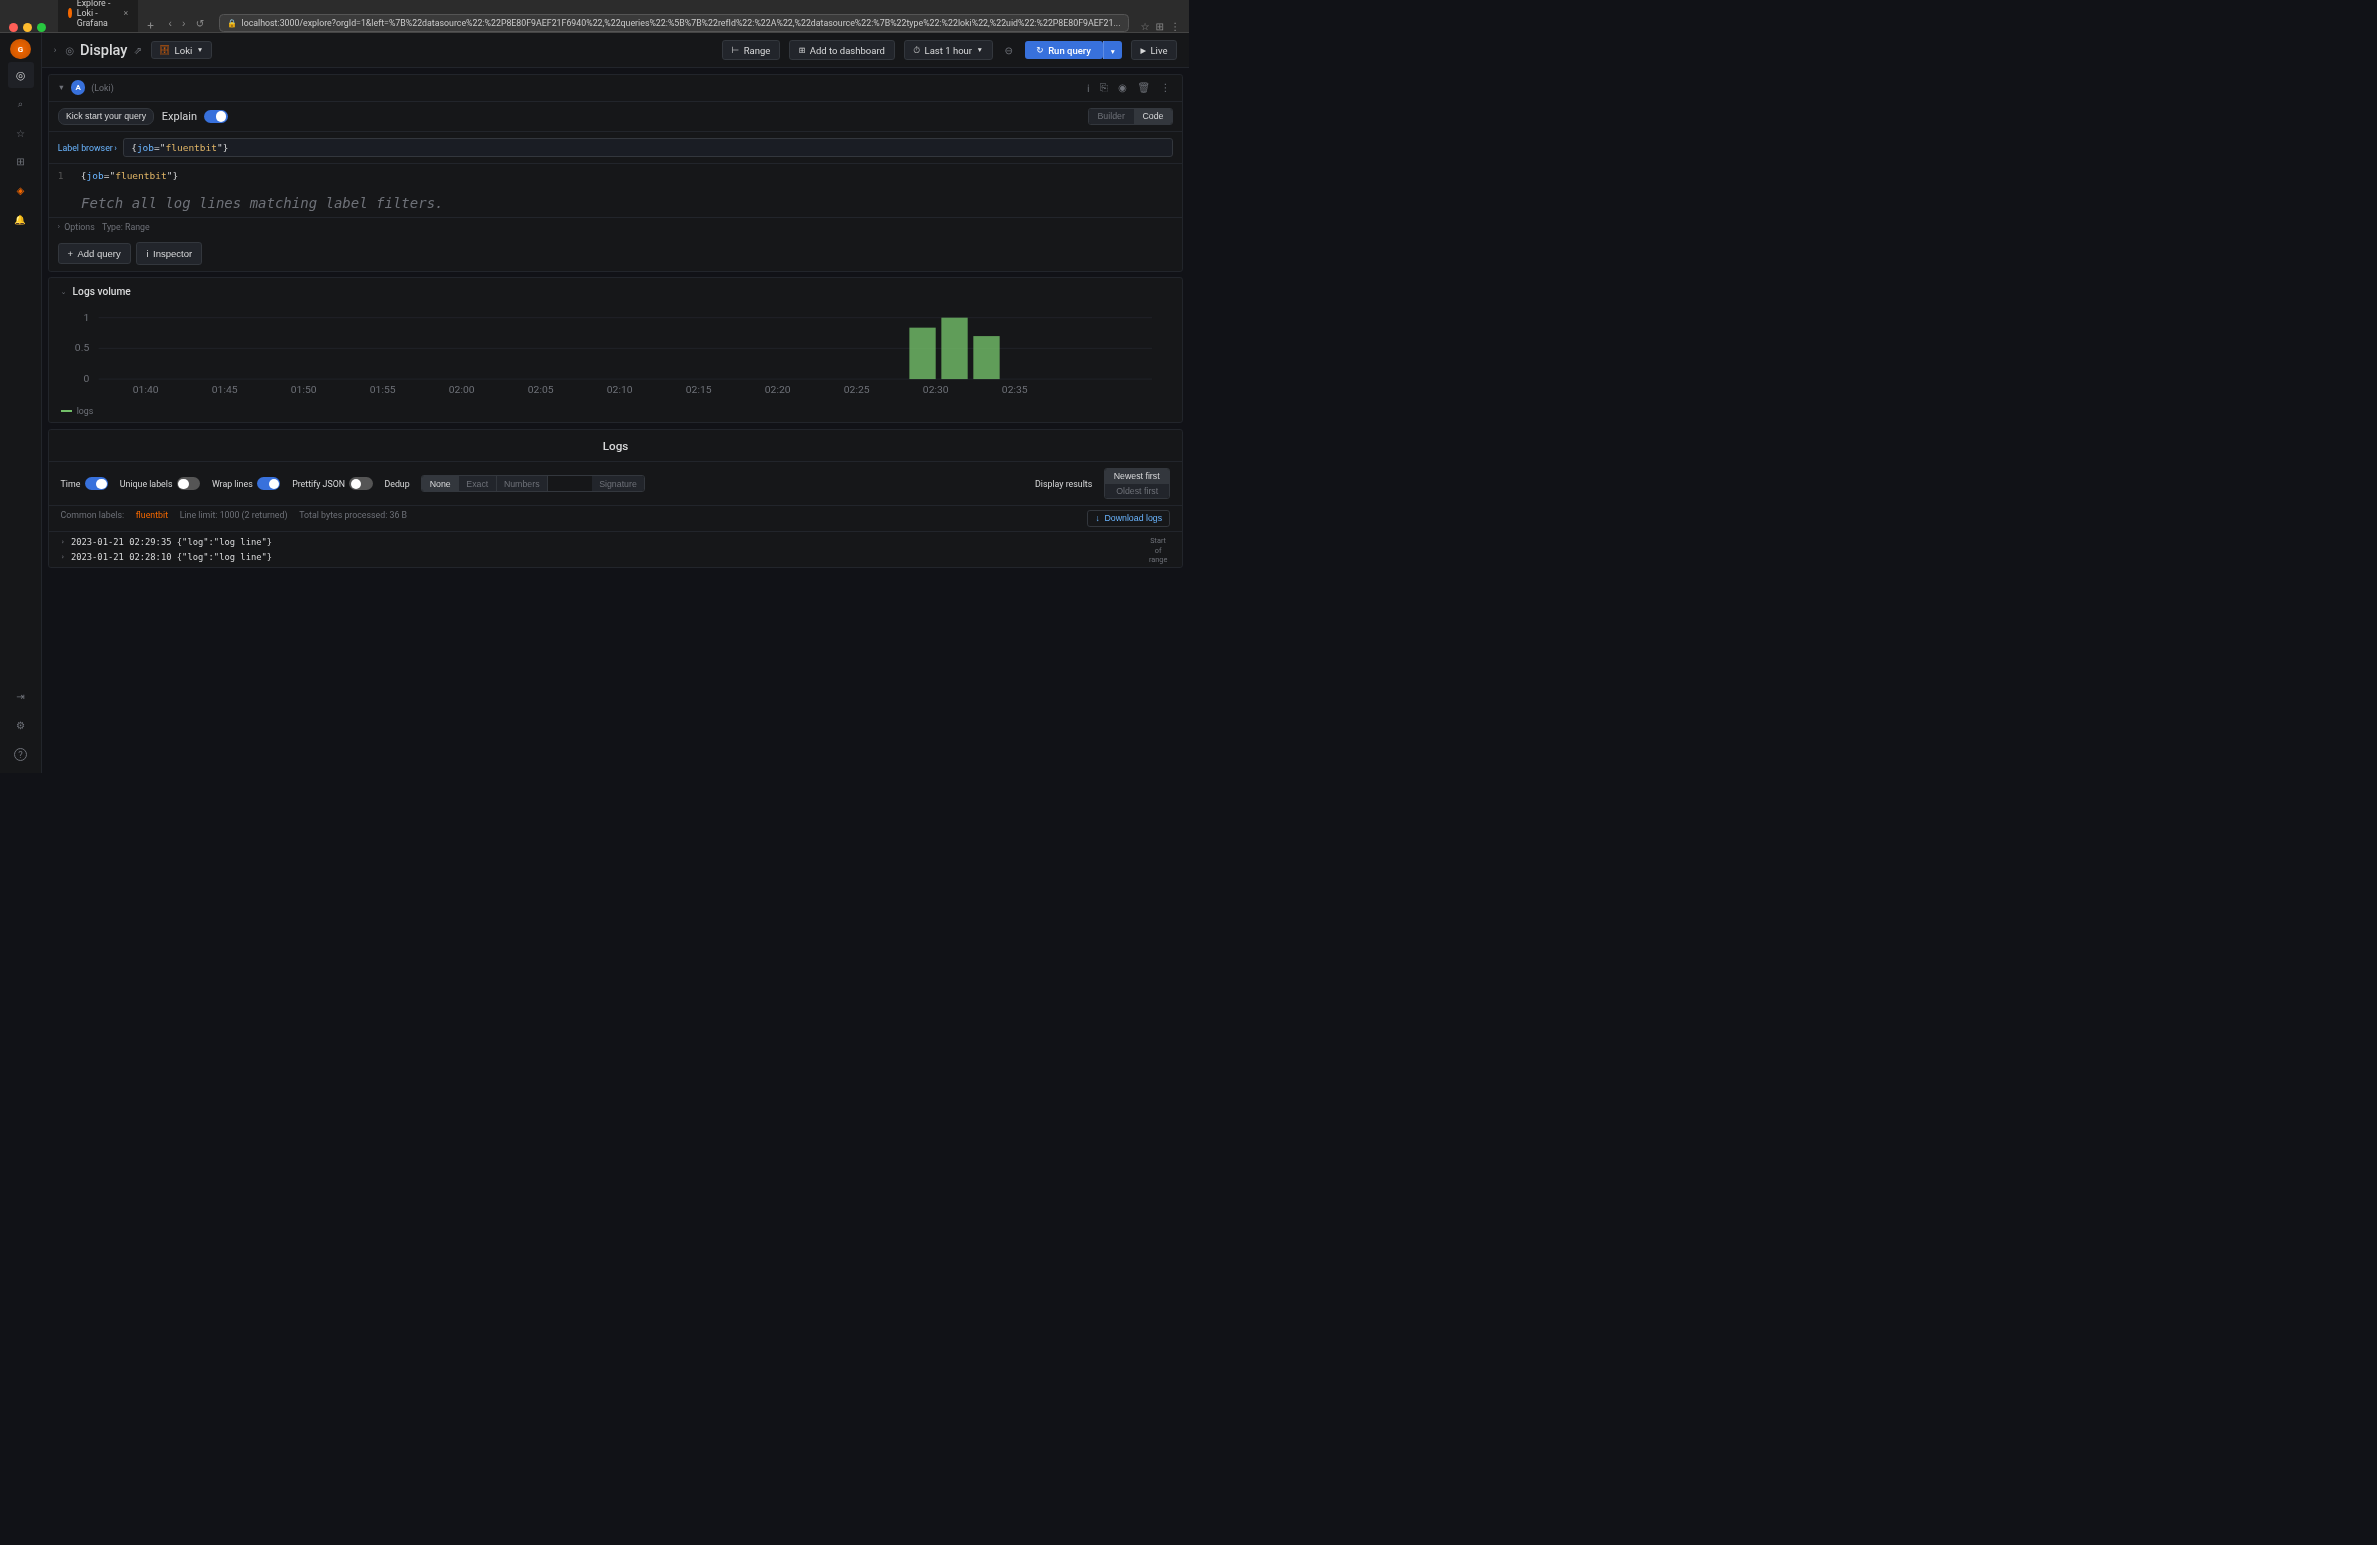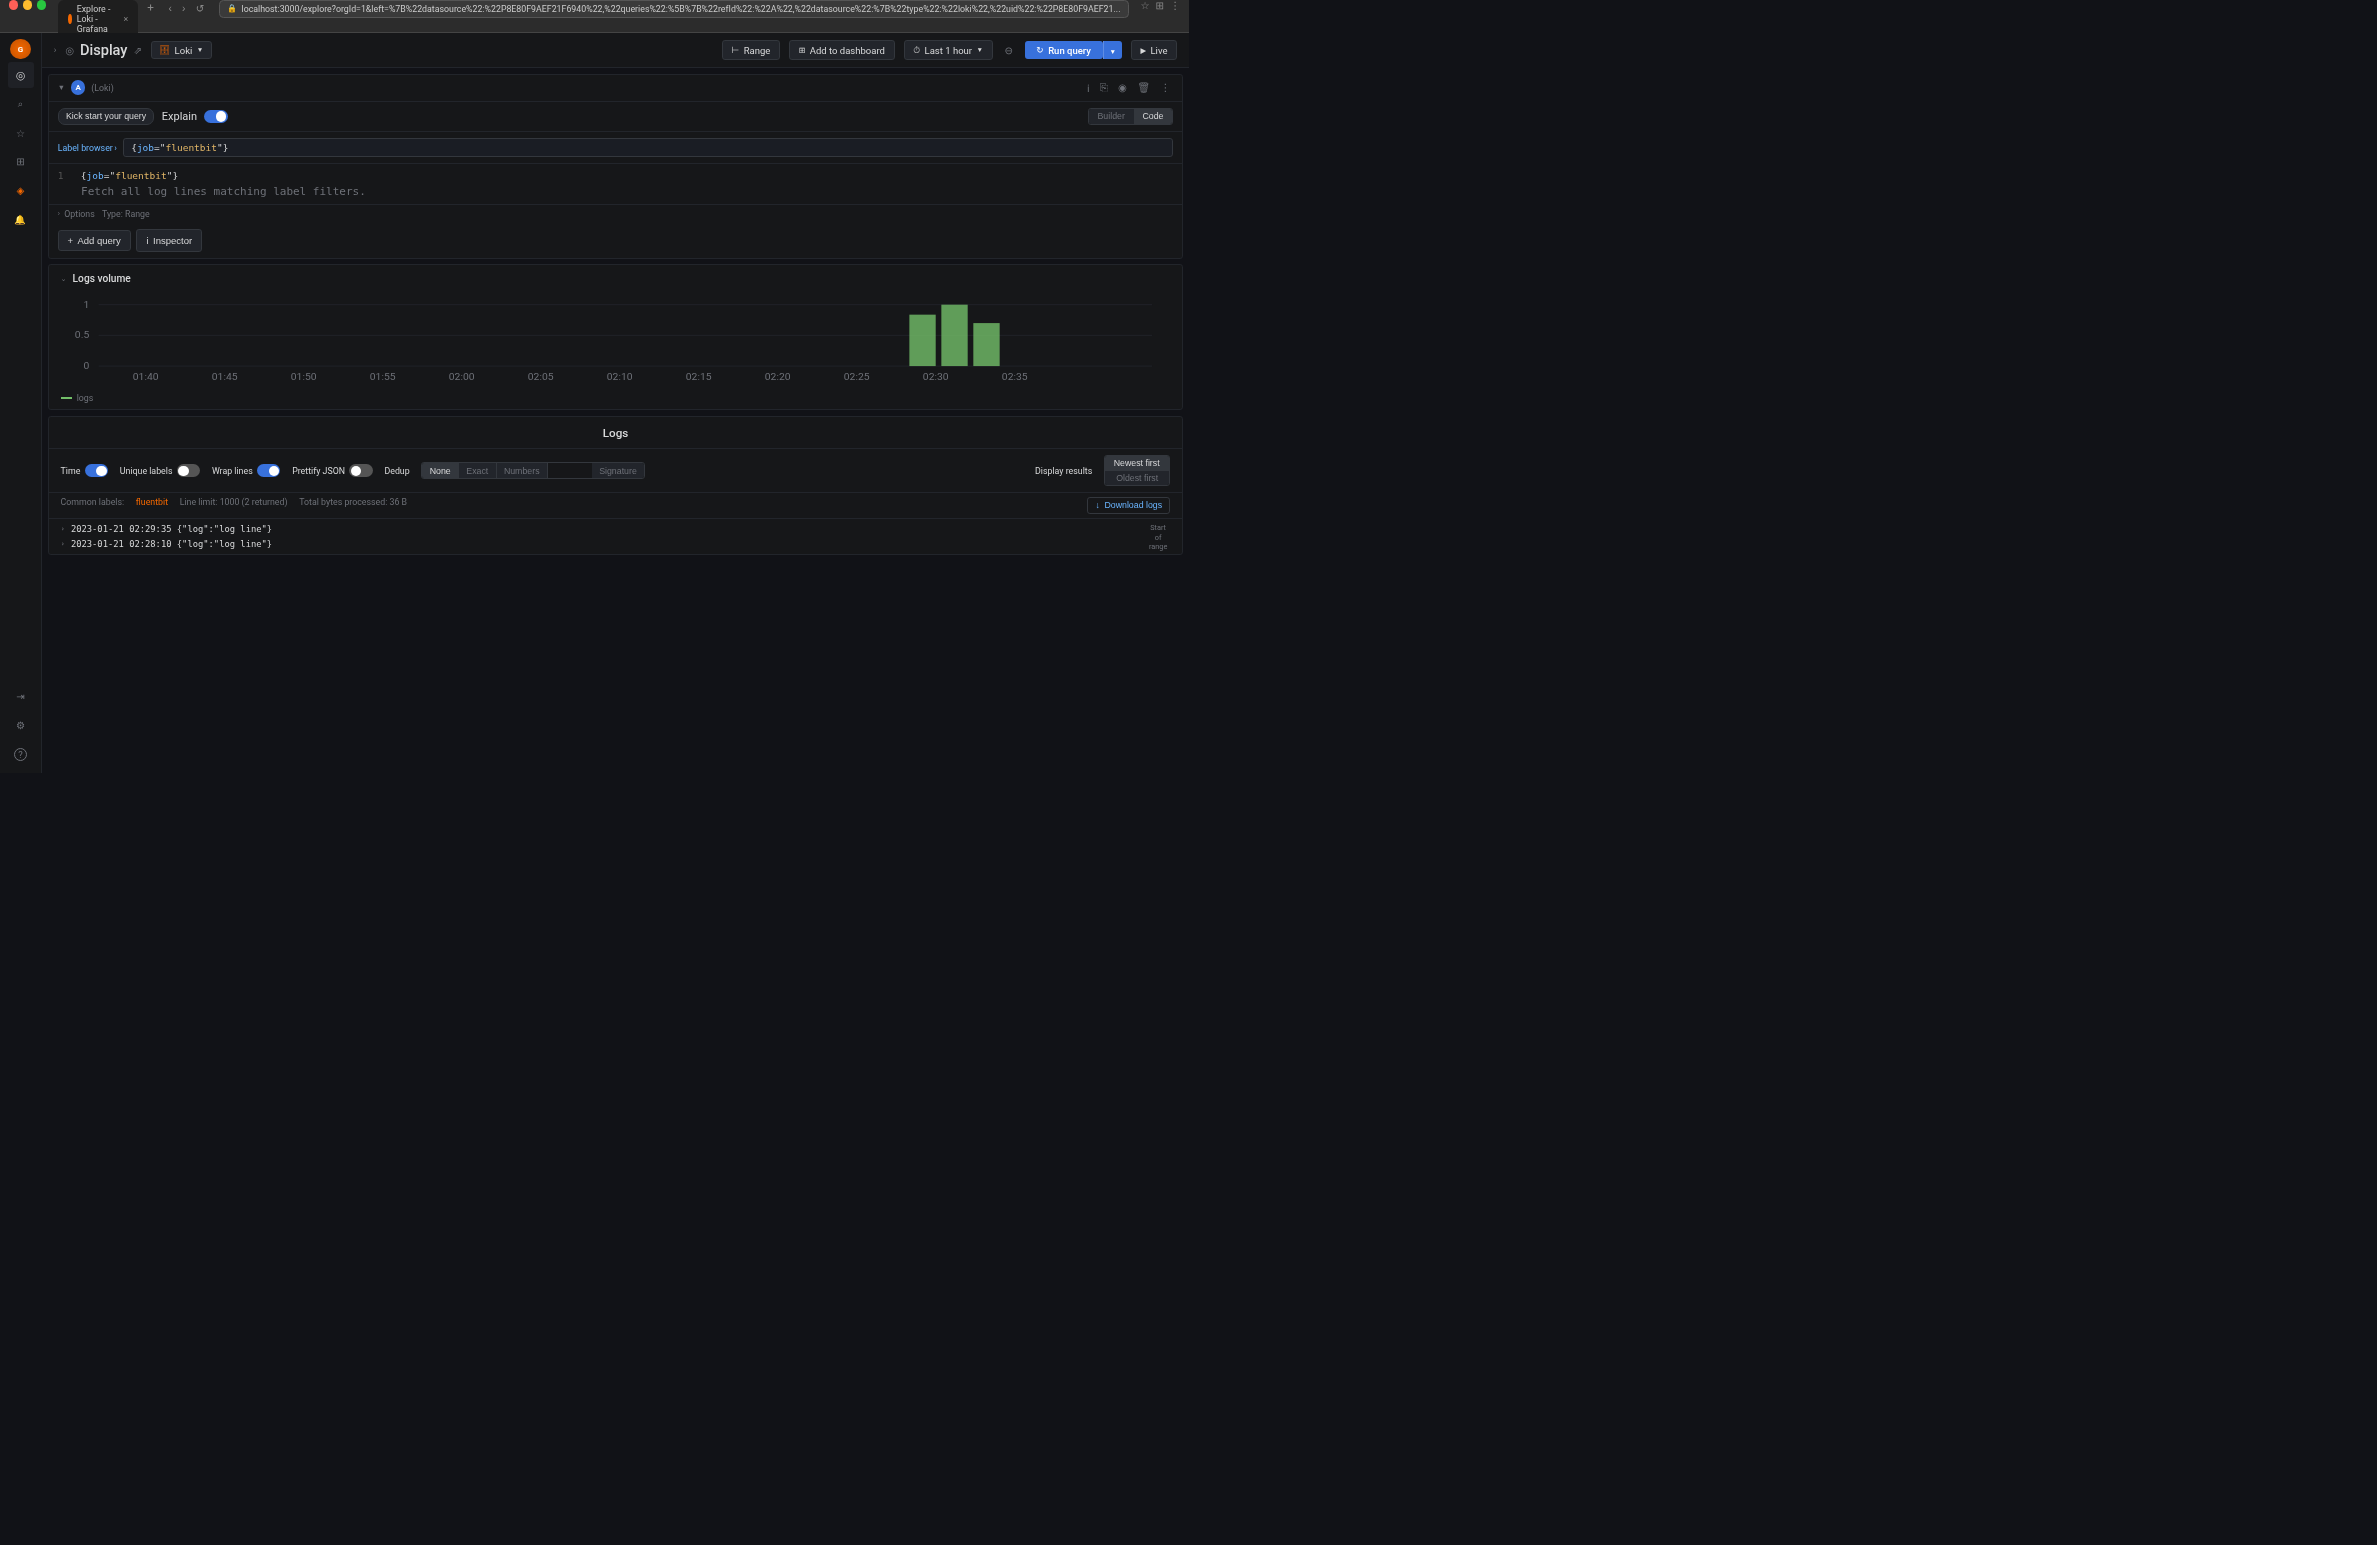--- a/index.html
+++ b/index.html
@@ -11,21 +11,21 @@
       width: 1189px;
       height: 773px;
       overflow: hidden;
     }
 
     
     .browser-chrome {
       background: #2c2c2c;
       height: 33px;
       display: flex;
-      align-items: flex-start;
+      align-items: flex-end;
       padding: 0 8.8px;
       gap: 5.9px;
       border-bottom: 0.7px solid #444;
     }
     .traffic-lights { display: flex; gap: 4.4px; align-items: center; }
     .tl { width: 9.5px; height: 9.5px; border-radius: 50%; }
     .tl-red { background: #ff5f57; }
     .tl-yellow { background: #febc2e; }
     .tl-green { background: #28c840; }
     .browser-tab {
@@ -275,21 +275,21 @@
       flex: 1;
     }
 
     .query-code-area {
       padding: 5.9px 8.8px;
       border-bottom: 0.7px solid #22252b;
       font-family: monospace;
       font-size: 9.5px;
     }
     .line-number { color: #555; margin-right: 11.7px; }
-    .hint-text { color: #6e7178; font-size: 11px; margin-top: 4px; margin-left: 23.4px; }
+    .hint-text { color: #6e7178; font-size: 14px; margin-top: 14px; margin-left: 23.4px; font-style: italic; }
 
     .query-options {
       display: flex; align-items: center;
       padding: 4.4px 8.8px;
       gap: 4.4px;
       color: #6e7178; font-size: 8.8px; cursor: pointer;
     }
     .options-chevron { font-size: 7.3px; }
 
     .query-footer {

